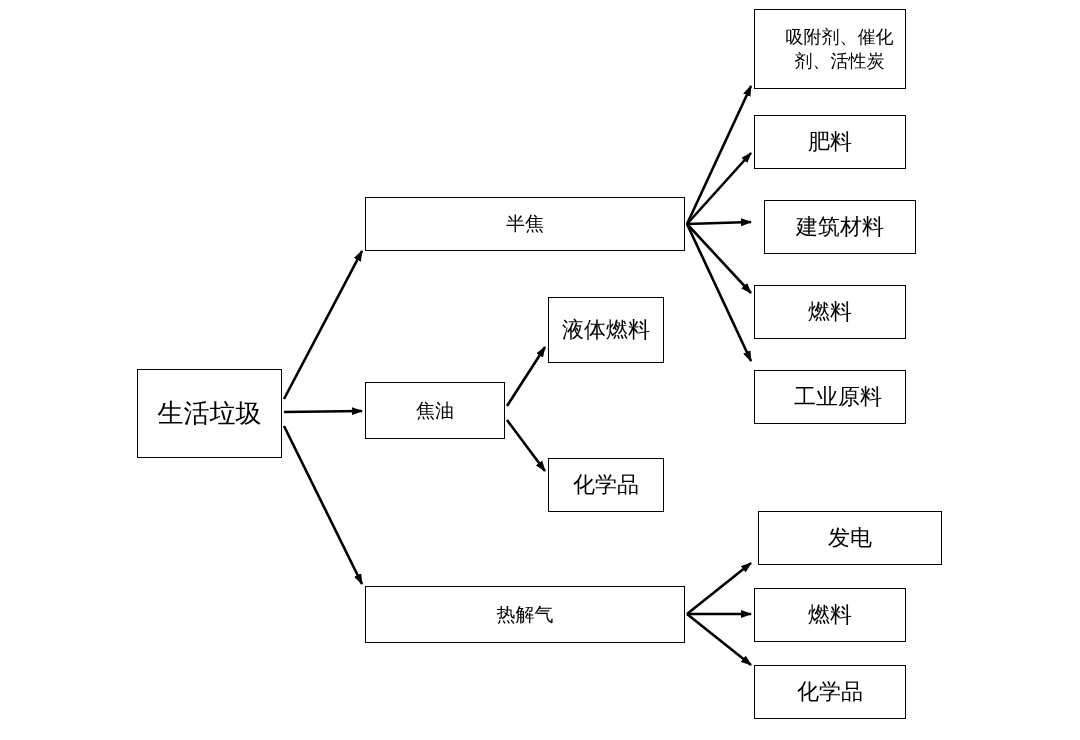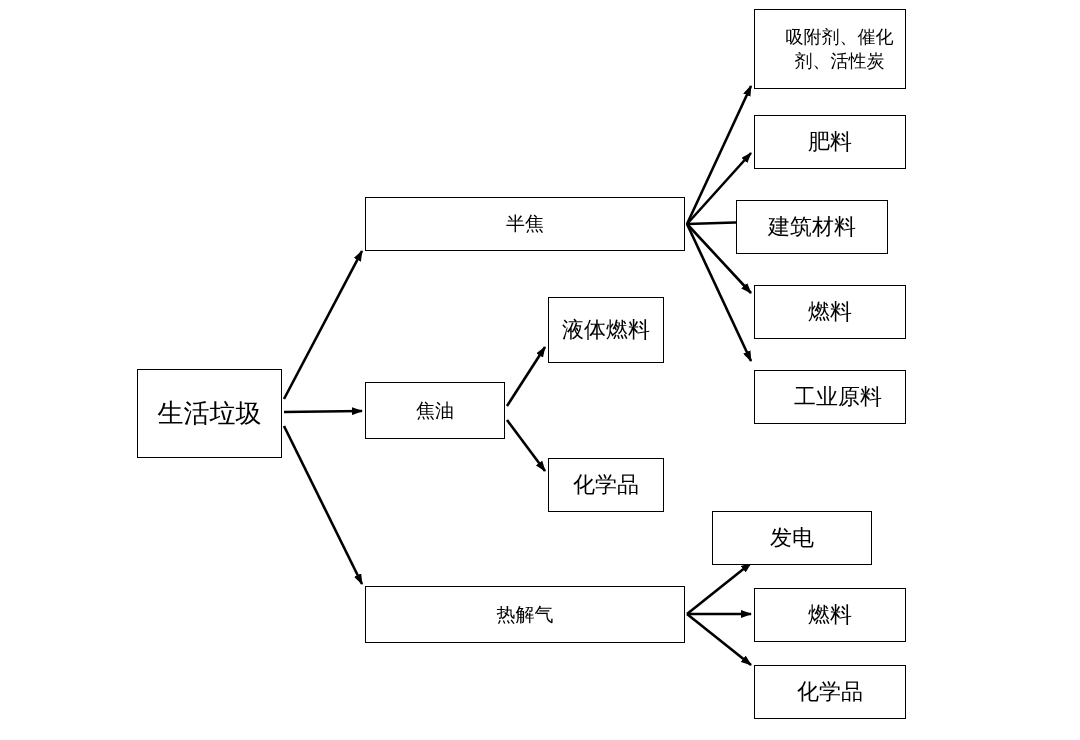--- a/index.html
+++ b/index.html
@@ -89,30 +89,30 @@
       </div>
       <div class="node n-leaf" style="left: 548px; top: 458px; width: 116px; height: 54px;">
         <span>化学品</span>
       </div>
       <div class="node n-wrap" style="left: 754px; top: 9px; width: 152px; height: 80px; padding-left: 23px;">
         <span>吸附剂、催化剂、活性炭</span>
       </div>
       <div class="node n-leaf" style="left: 754px; top: 115px; width: 152px; height: 54px;">
         <span>肥料</span>
       </div>
-      <div class="node n-leaf" style="left: 736px; top: 200px; width: 152px; height: 54px; justify-content: center;">
+      <div class="node n-leaf" style="left: 764px; top: 200px; width: 152px; height: 54px; justify-content: center;">
         <span>建筑材料</span>
       </div>
       <div class="node n-leaf" style="left: 754px; top: 285px; width: 152px; height: 54px;">
         <span>燃料</span>
       </div>
       <div class="node n-leaf" style="left: 754px; top: 370px; width: 152px; height: 54px; padding-left: 20px;">
         <span>工业原料</span>
       </div>
-      <div class="node n-leaf" style="left: 712px; top: 511px; width: 160px; height: 54px;">
+      <div class="node n-leaf" style="left: 758px; top: 511px; width: 184px; height: 54px;">
         <span>发电</span>
       </div>
       <div class="node n-leaf" style="left: 754px; top: 588px; width: 152px; height: 54px;">
         <span>燃料</span>
       </div>
       <div class="node n-leaf" style="left: 754px; top: 665px; width: 152px; height: 54px;">
         <span>化学品</span>
       </div>
     </div>
 </div>

